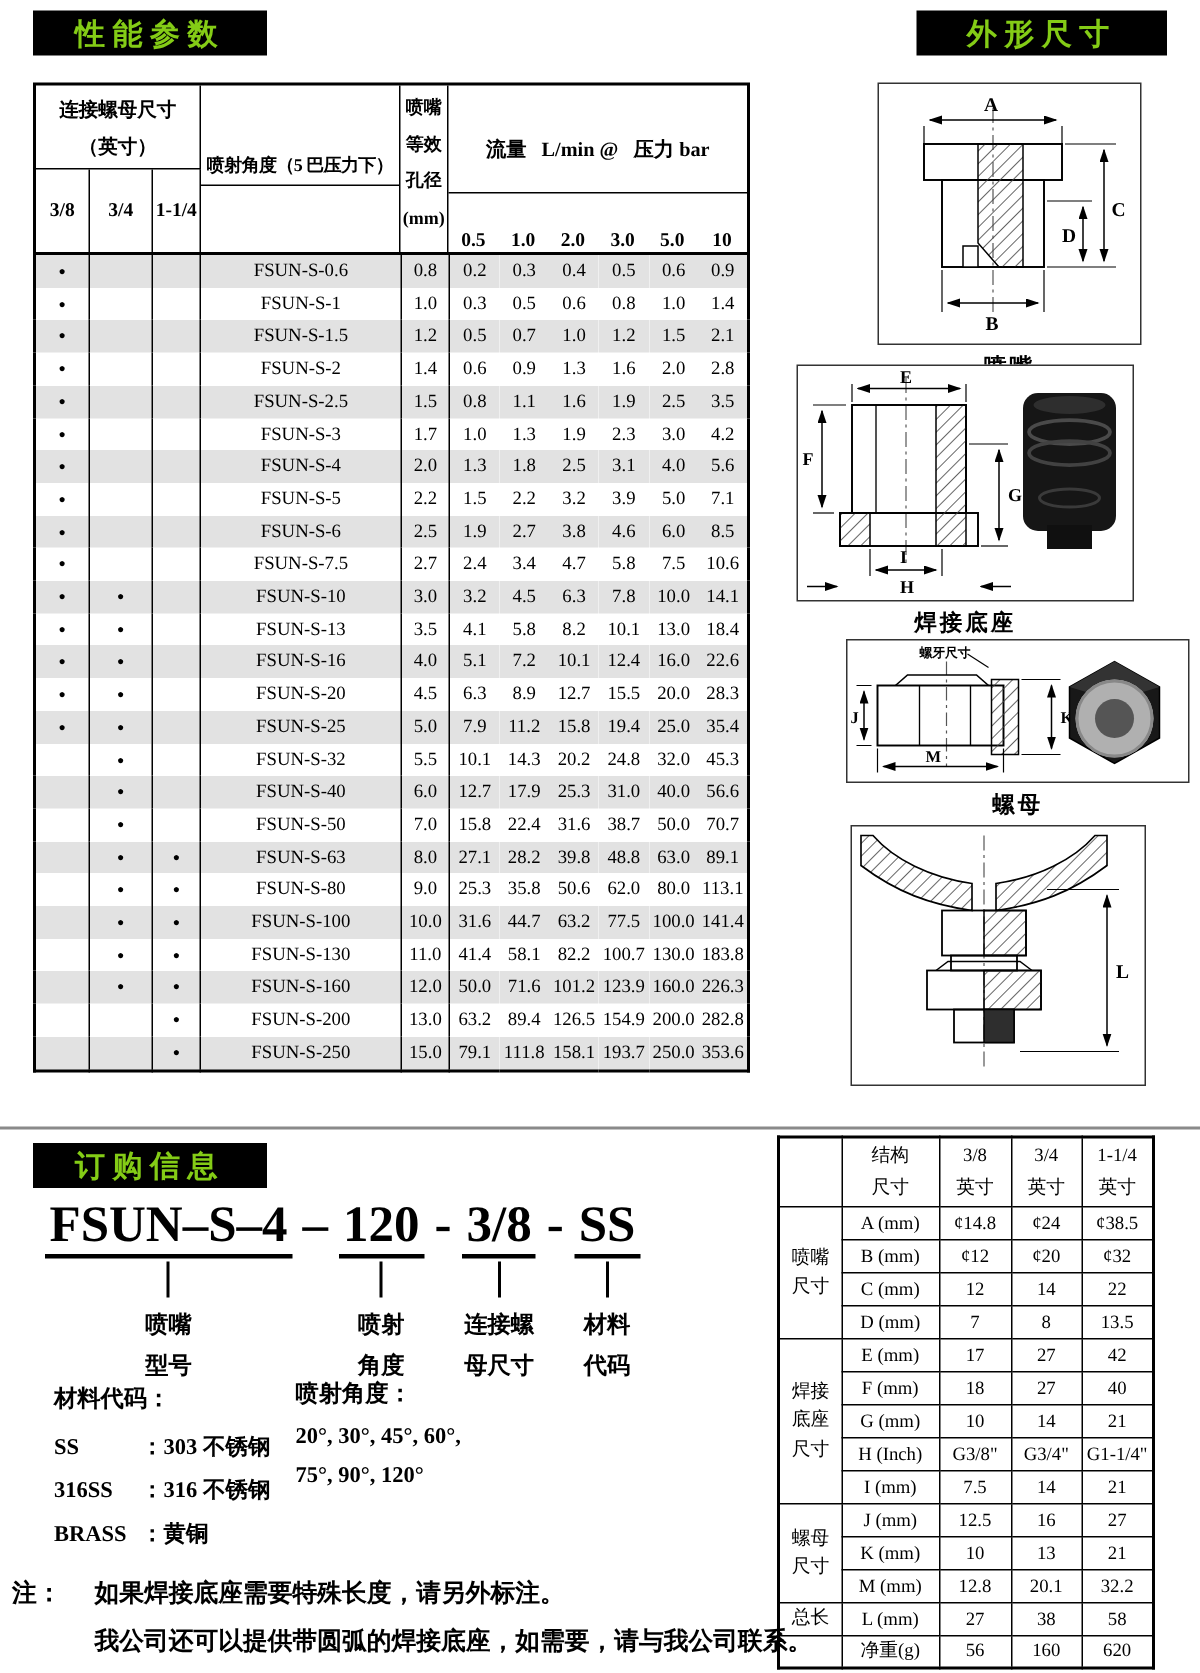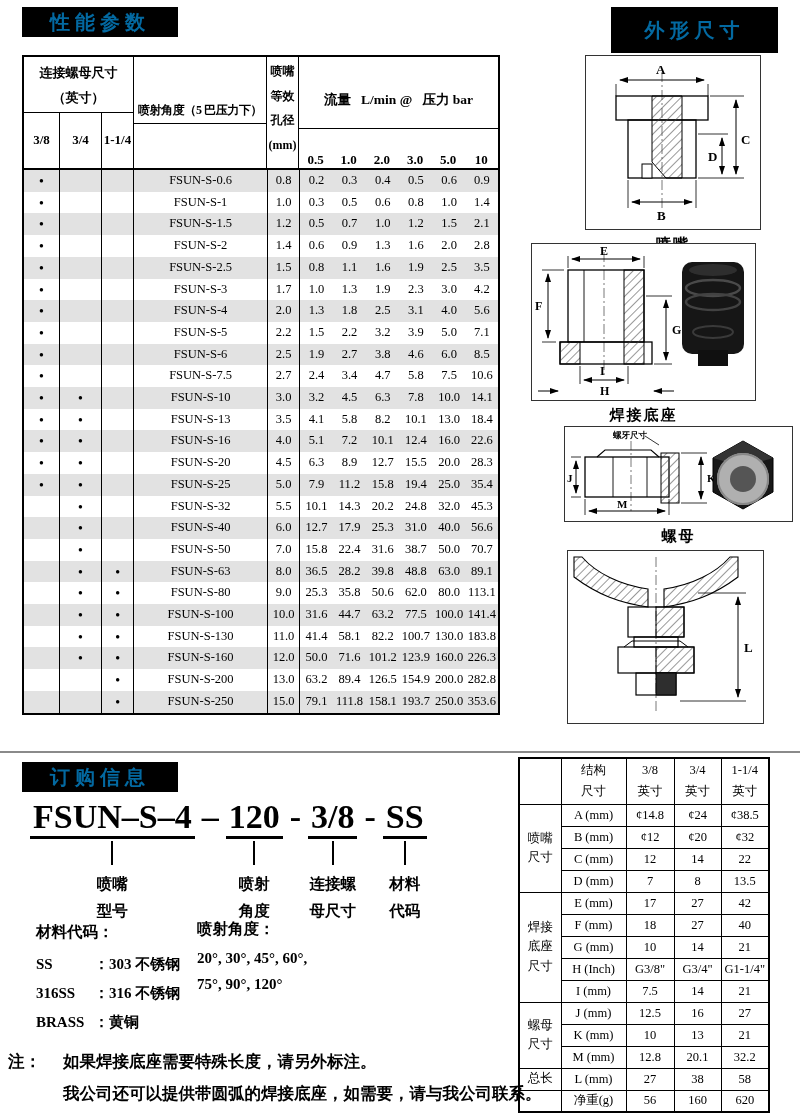--- a/index.html
+++ b/index.html
@@ -1,24 +1,24 @@
 <!DOCTYPE html>
 <html><head>
 <meta charset="utf-8">
 <style>
   html,body{margin:0;padding:0;background:#fff;}
   .page{position:relative;width:800px;height:1115px;background:#fff;overflow:hidden;
         font-family:"Liberation Serif","DejaVu Serif",serif;color:#000;}
   *{box-sizing:border-box;}
 
-  .badge{position:absolute;background:#000;color:#0369a1;
+  .badge{position:absolute;background:#000;color:#84cc16;
          font-family:"Liberation Sans","DejaVu Sans",sans-serif;font-weight:bold;
          font-size:20px;letter-spacing:5px;display:flex;align-items:center;justify-content:center;}
   #badge-perf{left:22px;top:7px;width:156px;height:30px;}
-  #badge-dim{left:611px;top:7px;width:167px;height:46px;}
+  #badge-dim{left:611px;top:7px;width:167px;height:30px;}
   #badge-order{left:22px;top:762px;width:156px;height:30px;}
 
   
   #perf-head{position:absolute;left:22px;top:55px;width:478px;height:115px;border:2px solid #000;
              font-weight:bold;font-size:13px;background:#fff;}
   #perf-head .hbox{position:absolute;text-align:center;white-space:pre-line;}
   .h-nut{left:0;top:0;width:110px;height:56px;border-right:1.5px solid #000;border-bottom:1.5px solid #000;
          line-height:1.9;padding-top:4px;}
   .h-nutcols{left:0;top:56px;width:110px;height:55px;display:flex;}
   .h-nutcols div{border-right:1.5px solid #000;line-height:53px;text-align:center;}
@@ -364,21 +364,21 @@
           <td>38.7</td>
           <td>50.0</td>
           <td>70.7</td>
         </tr>
         <tr class="alt">
           <td class="br dot"></td>
           <td class="br dot">●</td>
           <td class="br dot">●</td>
           <td class="br">FSUN-S-63</td>
           <td class="br">8.0</td>
-          <td>36.5</td>
+          <td>27.1</td>
           <td>28.2</td>
           <td>39.8</td>
           <td>48.8</td>
           <td>63.0</td>
           <td>89.1</td>
         </tr>
         <tr>
           <td class="br dot"></td>
           <td class="br dot">●</td>
           <td class="br dot">●</td>

